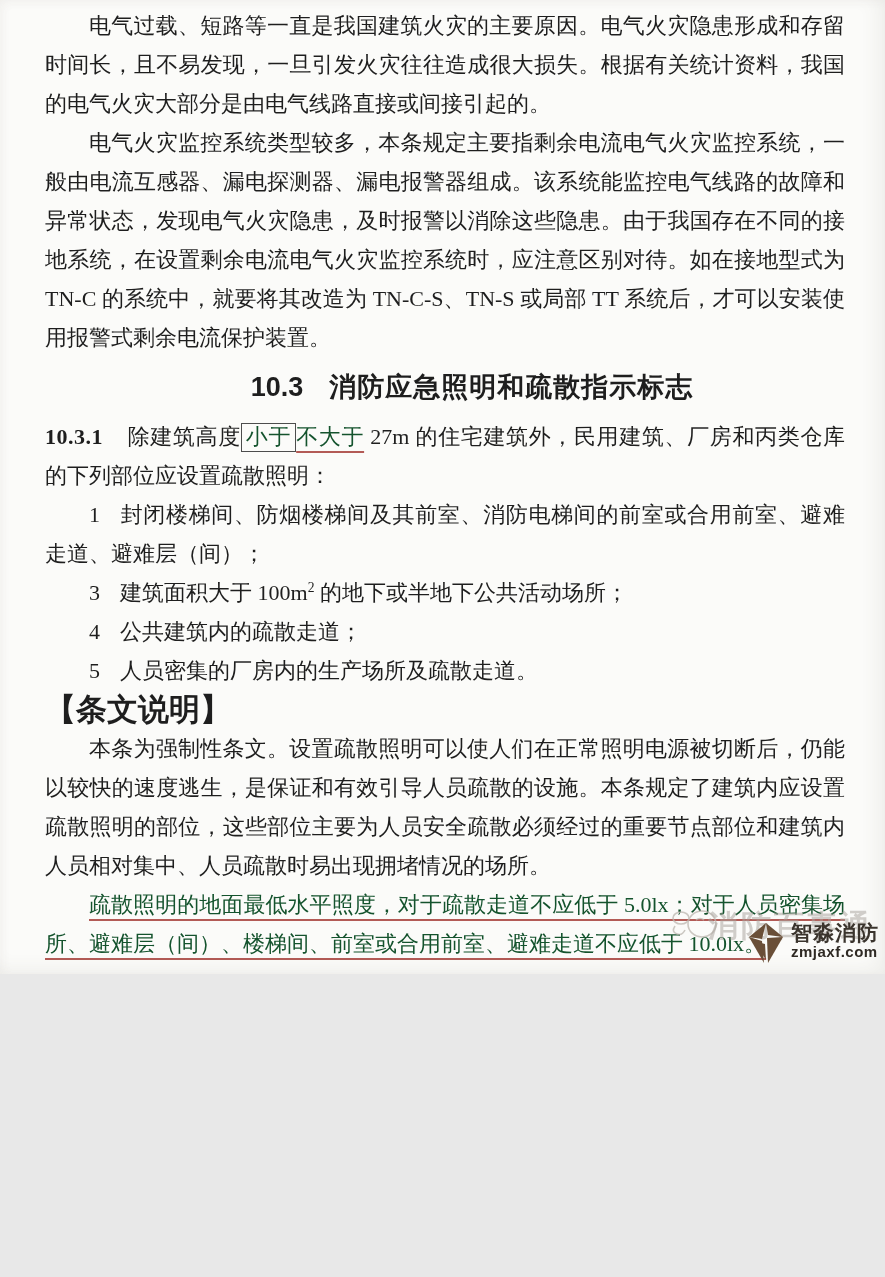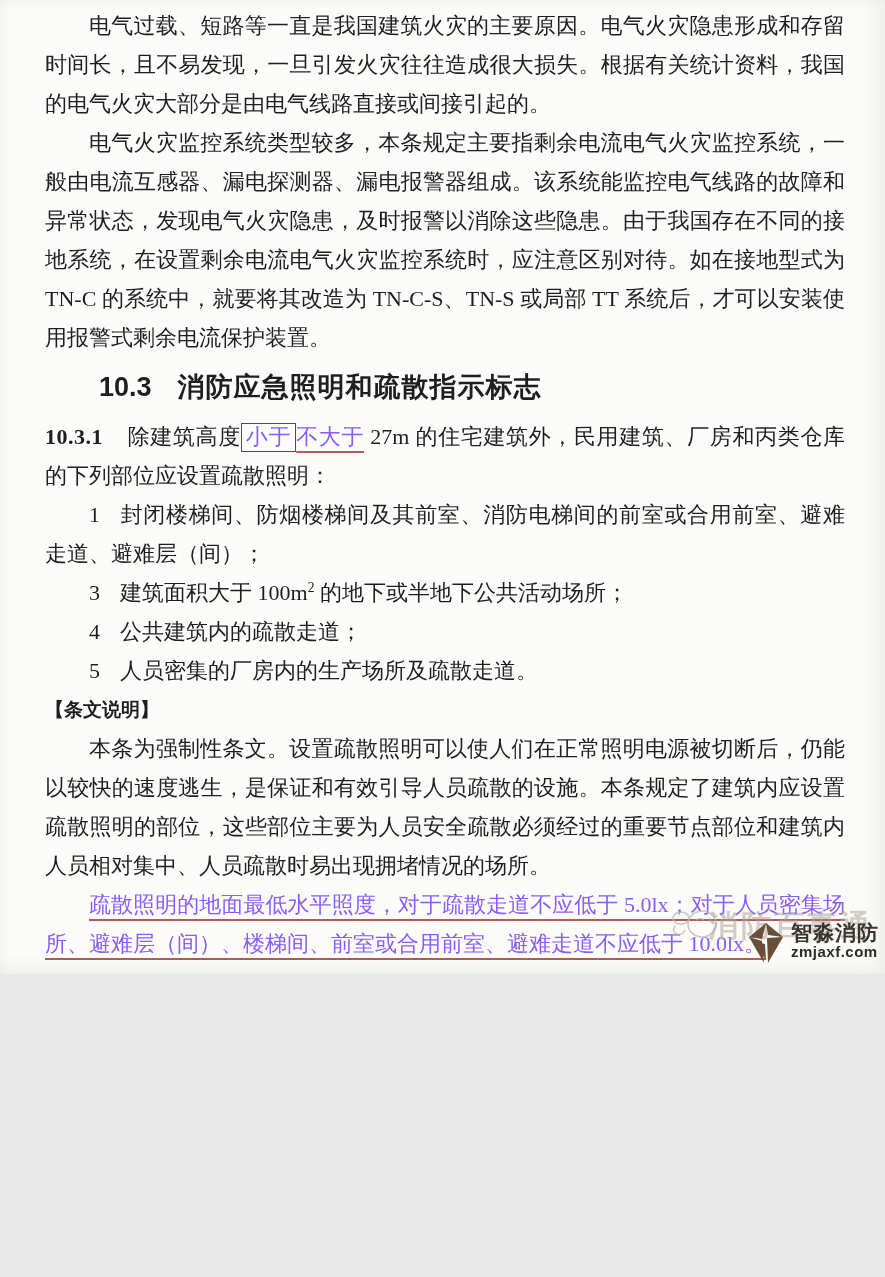--- a/index.html
+++ b/index.html
@@ -19,39 +19,39 @@
   .content{
     padding:6px 40px 0 45px;
     font-size:22px;
     line-height:39px;
     text-align:justify;
   }
   .content p{margin:0;text-indent:2em;}
   .content p.noindent{text-indent:0;}
   .sec-heading{
     text-indent:0;
-    text-align:left;
+    text-align:center;
     font-family:"Liberation Sans","DejaVu Sans",sans-serif;
     font-weight:bold;
     font-size:27px;
     line-height:44px;
     margin:8px 0 8px 0 !important;
     letter-spacing:1px;
   }
   .sec-heading .sec-num{margin-right:26px;letter-spacing:0;}
   .cw-heading{
     text-indent:0;
     font-family:"Liberation Sans","DejaVu Sans",sans-serif;
     font-weight:bold;
-    font-size:19px;
+    font-size:31px;
   }
   .clause-num{font-weight:bold;padding-right:24px;letter-spacing:0.5px;}
   .item-num{padding-right:20px;}
   sup{font-size:0.62em;line-height:0;}
-  .red{color:#8b5cf6;}
+  .red{color:#14532d;}
   .u-red{
     text-decoration:underline;
     text-decoration-color:#b35b56;
     text-decoration-thickness:1.5px;
     text-underline-offset:7px;
   }
   .boxed{
     border:1.5px solid #4d4d4d;
     padding:0 4px 2px 4px;
   }

